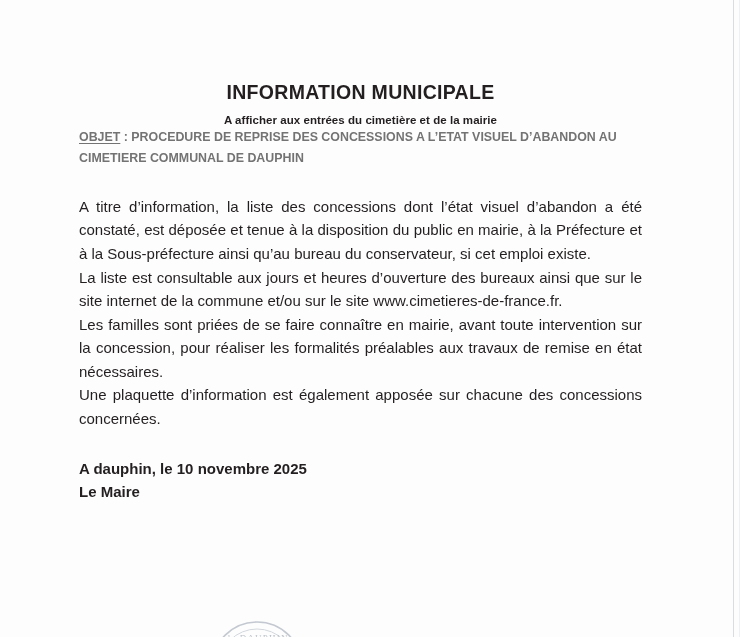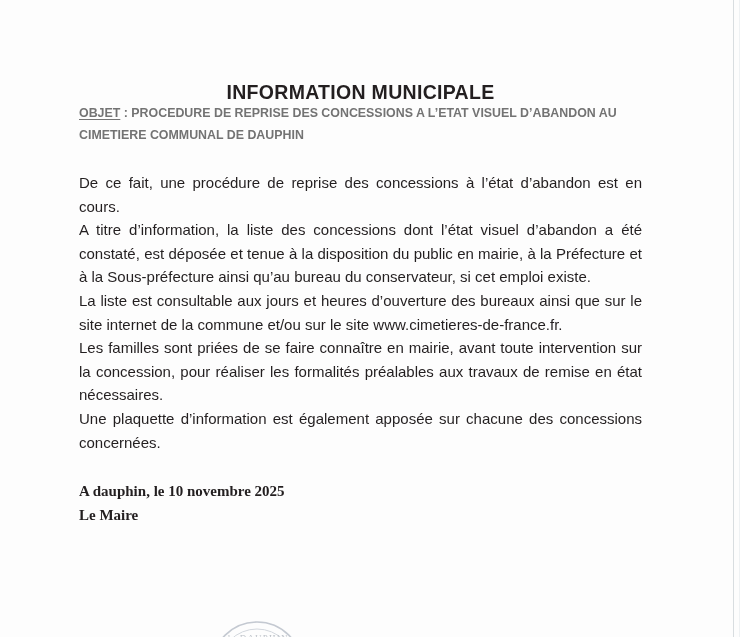--- a/index.html
+++ b/index.html
@@ -99,21 +99,20 @@
   
   .signature {
     margin-top: 26px;
     font-size: 15px;
     line-height: 23.6px;
     font-weight: bold;
     color: #231f20;
   }
   .signature div {
     white-space: nowrap;
-    font-family: Liberation Serif, serif;
   }
 
   
   .stamp {
     position: absolute;
     left: 209px;
     top: 619px;
     width: 96px;
     height: 96px;
     pointer-events: none;
@@ -123,28 +122,28 @@
 </style>
 </head>
 <body>
 
 <div class="sheet">
 
   <div class="doc">
 
     <div class="title-block">
       <h1 class="doc-title">INFORMATION MUNICIPALE</h1>
+      <div class="doc-subtitle">A afficher aux entrées du cimetière et de la mairie</div>
     </div>
 
     <div class="objet">
       <span class="u">OBJET</span><span> : </span><span>PROCEDURE DE REPRISE DES CONCESSIONS A L’ETAT VISUEL D’ABANDON AU CIMETIERE COMMUNAL DE DAUPHIN</span>
     </div>
 
     <div class="body-text">
-      <p>De ce fait, une procédure de reprise des concessions à l’état d’abandon est en cours.</p>
       <p>A titre d’information, la liste des concessions dont l’état visuel d’abandon a été constaté, est déposée et tenue à la disposition du public en mairie, à la Préfecture et à la Sous-préfecture ainsi qu’au bureau du conservateur, si cet emploi existe.</p>
       <p>La liste est consultable aux jours et heures d’ouverture des bureaux ainsi que sur le site internet de la commune et/ou sur le site www.cimetieres-de-france.fr.</p>
       <p>Les familles sont priées de se faire connaître en mairie, avant toute intervention sur la concession, pour réaliser les formalités préalables aux travaux de remise en état nécessaires.</p>
       <p>Une plaquette d’information est également apposée sur chacune des concessions concernées.</p>
     </div>
 
     <div class="signature">
       <div>A dauphin, le 10 novembre 2025</div>
       <div>Le Maire</div>
     </div>

